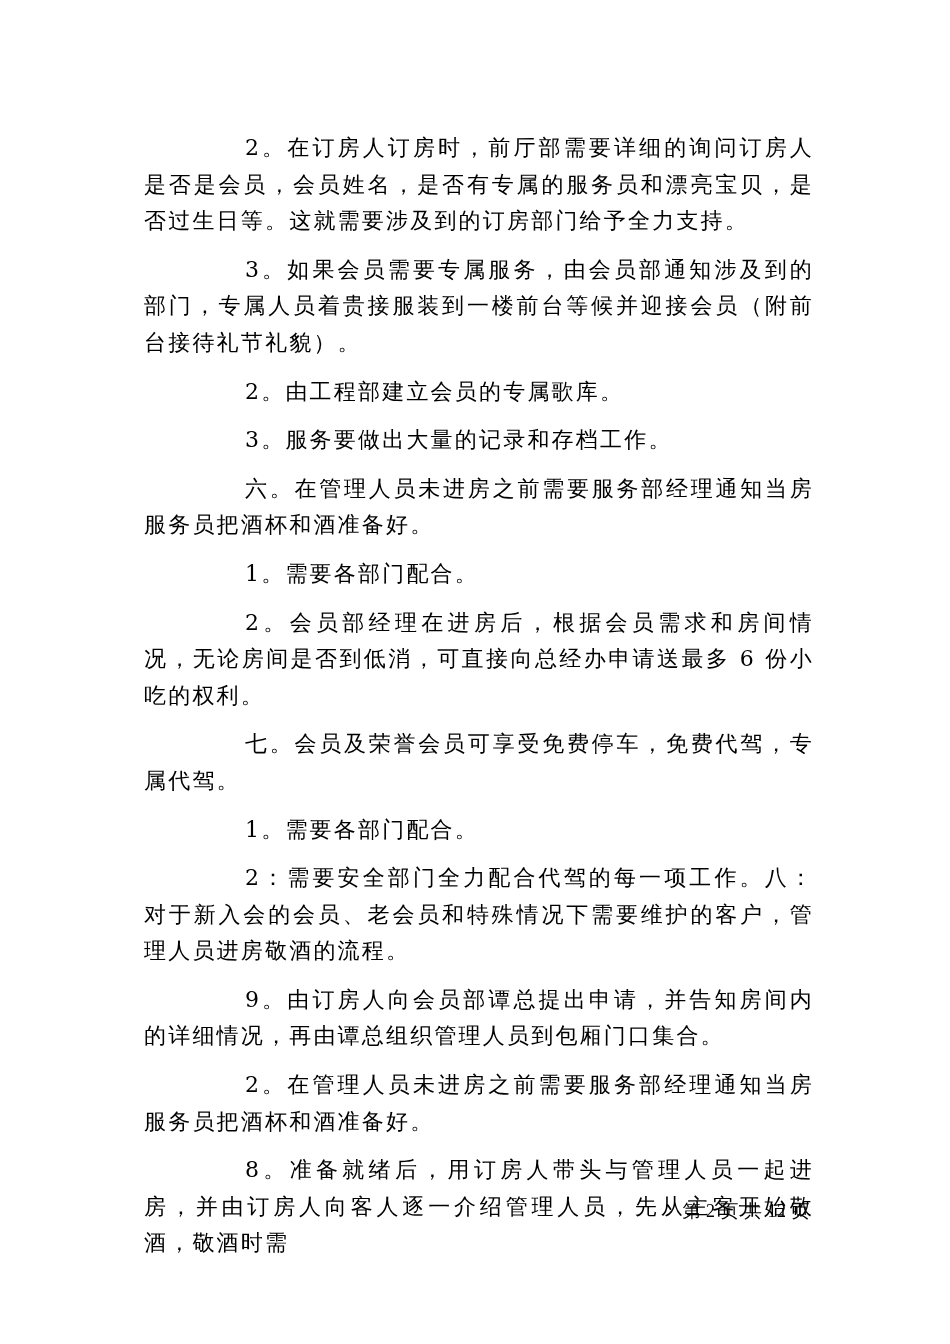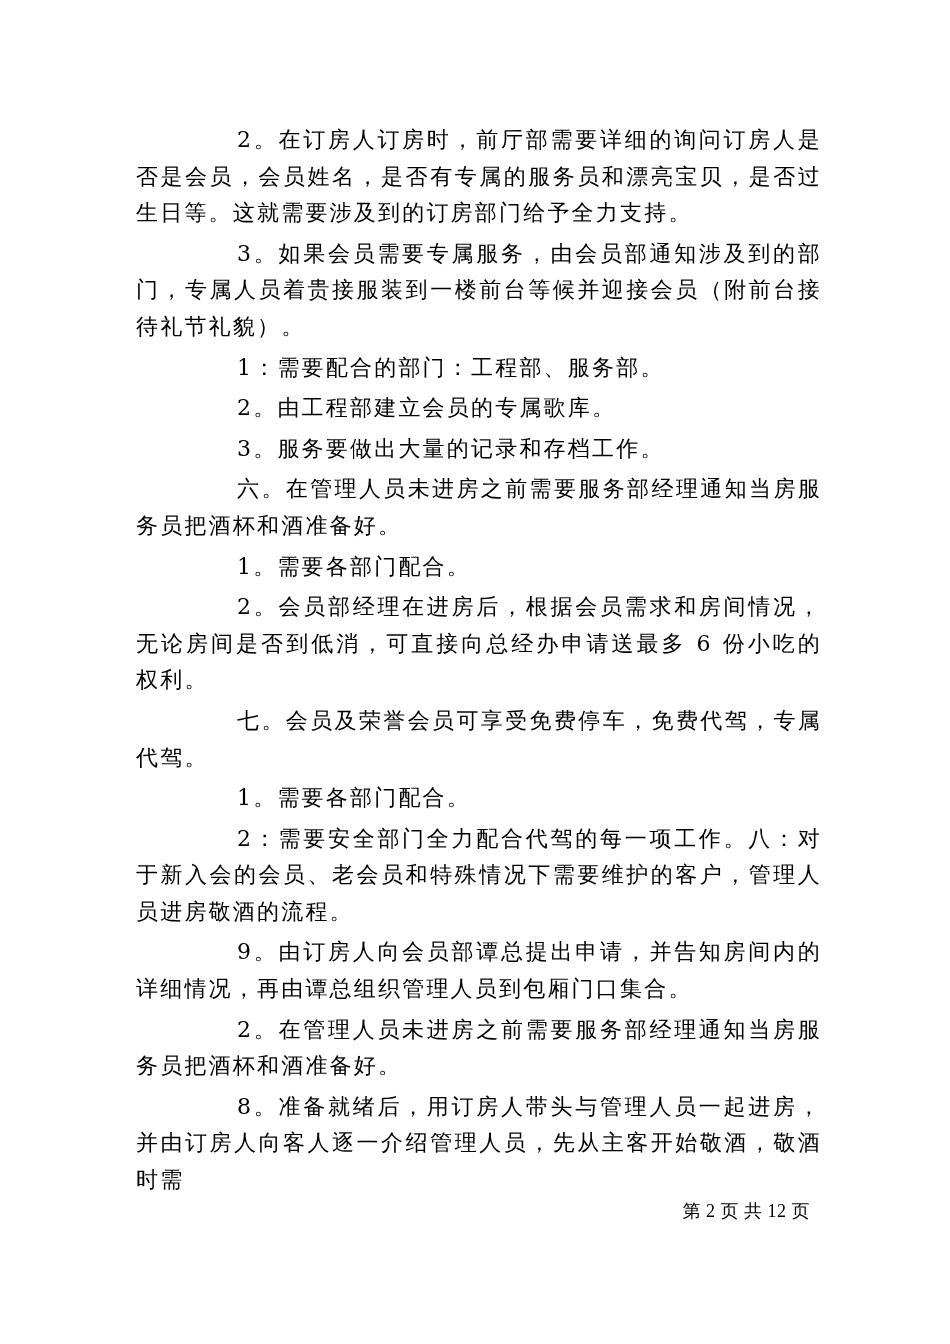--- a/index.html
+++ b/index.html
@@ -16,21 +16,21 @@
     font-family: "DejaVu Serif", "Liberation Serif", serif;
     overflow: hidden;
   }
   .content {
     position: absolute;
     left: 132px;
     top: 118px;
     width: 694px;
   }
   .content p {
-    margin: 4px;
+    margin: 12px;
     padding: 0;
     font-size: 22px;
     line-height: 36.6px;
     letter-spacing: 2.2px;
     text-align: justify;
     text-indent: 101px;
     word-break: normal;
   }
   .footer {
     position: absolute;
@@ -43,21 +43,20 @@
     font-family: Liberation Serif, serif;
   }
 </style>
 </head>
 <body>
 
 <div class="page">
   <div class="content">
     <p>2。在订房人订房时，前厅部需要详细的询问订房人是否是会员，会员姓名，是否有专属的服务员和漂亮宝贝，是否过生日等。这就需要涉及到的订房部门给予全力支持。</p>
     <p>3。如果会员需要专属服务，由会员部通知涉及到的部门，专属人员着贵接服装到一楼前台等候并迎接会员（附前台接待礼节礼貌）。</p>
-    <p>1：需要配合的部门：工程部、服务部。</p>
     <p>2。由工程部建立会员的专属歌库。</p>
     <p>3。服务要做出大量的记录和存档工作。</p>
     <p>六。在管理人员未进房之前需要服务部经理通知当房服务员把酒杯和酒准备好。</p>
     <p>1。需要各部门配合。</p>
     <p>2。会员部经理在进房后，根据会员需求和房间情况，无论房间是否到低消，可直接向总经办申请送最多 6 份小吃的权利。</p>
     <p>七。会员及荣誉会员可享受免费停车，免费代驾，专属代驾。</p>
     <p>1。需要各部门配合。</p>
     <p>2：需要安全部门全力配合代驾的每一项工作。八：对于新入会的会员、老会员和特殊情况下需要维护的客户，管理人员进房敬酒的流程。</p>
     <p>9。由订房人向会员部谭总提出申请，并告知房间内的详细情况，再由谭总组织管理人员到包厢门口集合。</p>
     <p>2。在管理人员未进房之前需要服务部经理通知当房服务员把酒杯和酒准备好。</p>

